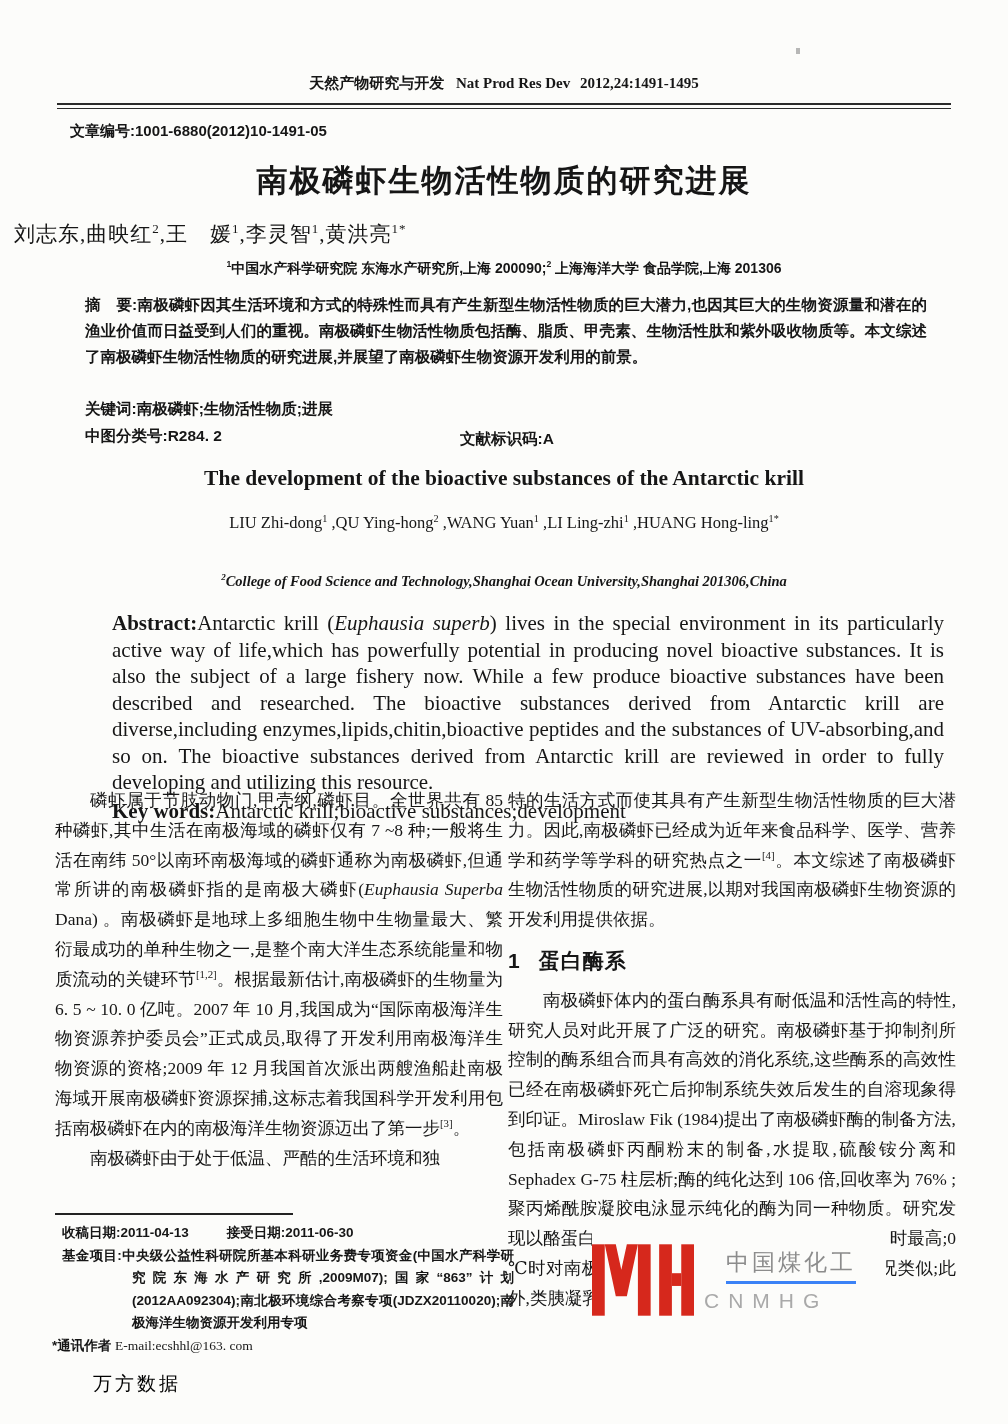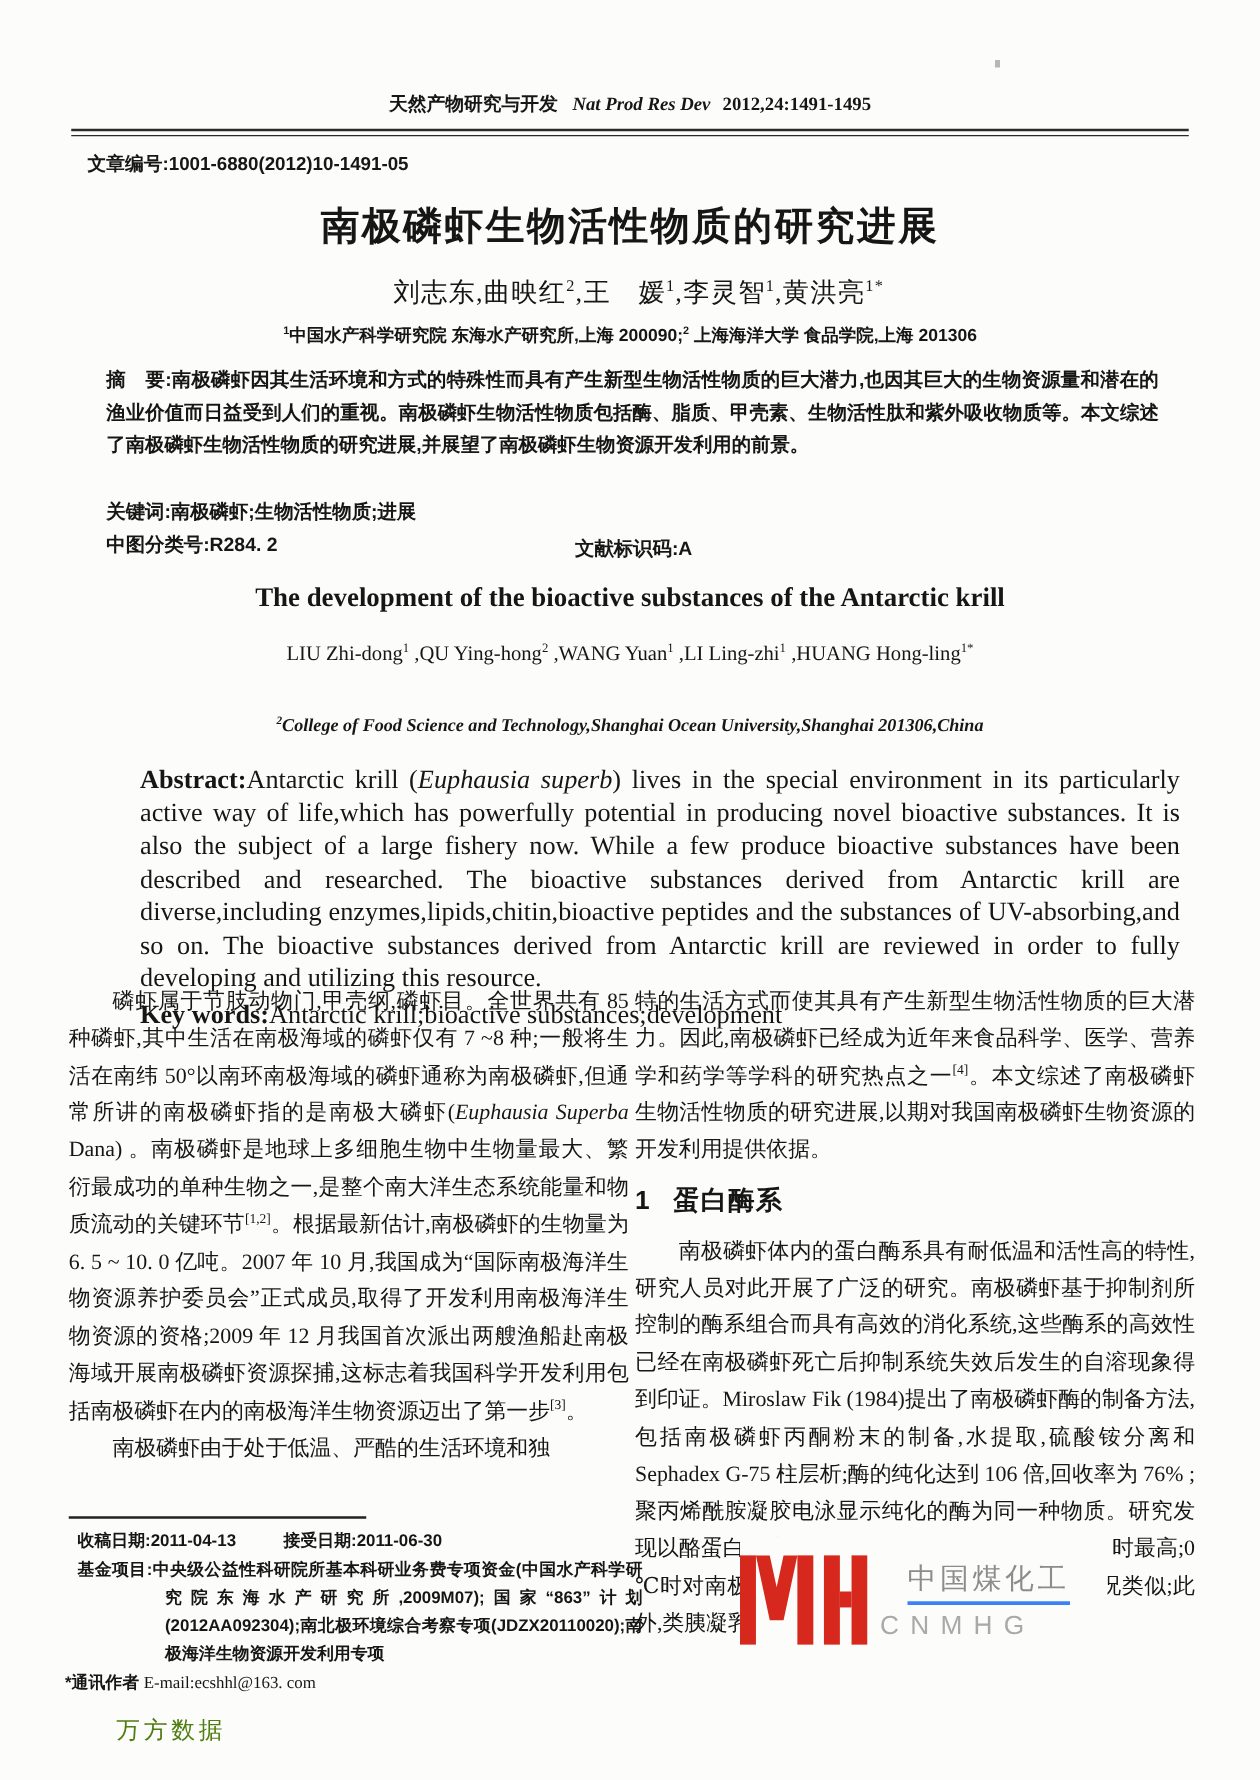--- a/index.html
+++ b/index.html
@@ -11,33 +11,33 @@
     background:#fcfcfa;
     color:#161616;
     font-family:"Liberation Serif","DejaVu Serif",serif;
     overflow:hidden;
   }
   sup { vertical-align:super; font-size:0.62em; line-height:0; }
 
   
   .journal-line { position:absolute; top:74px; left:0; width:100%; text-align:center; font-size:15px; }
   .journal-cn { font-family:"Liberation Sans","DejaVu Sans",sans-serif; font-weight:700; }
-  .journal-en { font-style:italic; font-weight:700; margin-left:8px; }
+  .journal-en { font-weight:700; margin-left:8px; }
   .journal-cite { font-weight:700; margin-left:6px; }
   .head-rule { position:absolute; top:103px; left:57px; width:894px; height:6px;
     border-top:2px solid #2a2a2a; border-bottom:1px solid #2a2a2a; }
   .article-no { position:absolute; top:122px; left:70px; font-size:15px; font-weight:700;
     font-family:"Liberation Sans","DejaVu Sans",sans-serif; }
   .speck { position:absolute; left:796px; top:48px; width:4px; height:6px; background:#888; opacity:.6; }
 
   
   .title-cn { position:absolute; top:160px; left:0; width:100%; text-align:center;
     font-size:31px; font-weight:700; letter-spacing:2px;
     font-family:"Liberation Sans","DejaVu Sans",sans-serif; }
-  .authors-cn { position:absolute; top:220px; left:0; width:100%; text-align:center;
+  .authors-cn { position:absolute; top:220px; left:0; width:100%; text-align:left;
     font-size:21px; letter-spacing:1px;padding-left:14px; }
   .affil-cn { position:absolute; top:260px; left:0; width:100%; text-align:center;
     font-size:14px; font-weight:700; font-family:"Liberation Sans","DejaVu Sans",sans-serif; }
 
   
   .abstract-cn { position:absolute; top:292px; left:85px; width:842px;
     font-size:15.5px; font-weight:600; line-height:26px; text-align:justify;
     font-family:"Liberation Sans","DejaVu Sans",sans-serif; }
   .keywords-cn { position:absolute; top:399px; left:85px; width:842px;
     font-size:15.5px; font-weight:600; font-family:"Liberation Sans","DejaVu Sans",sans-serif; }
@@ -83,21 +83,21 @@
   .watermark { position:absolute; left:592px; top:1229px; width:294px; height:101px;
     background:#fcfcfa; display:flex; align-items:center; }
   .wm-logo { width:102px; height:86px; flex:0 0 auto; }
   .wm-right { margin-left:10px; }
   .wm-cn { font-size:23px; color:#8c8c8c; letter-spacing:3px;
     font-family:"Liberation Sans","DejaVu Sans",sans-serif;
     border-bottom:3px solid #3b82f6; padding-bottom:3px;margin-left:22px; }
   .wm-en { font-size:21px; color:#a9a9a9; letter-spacing:9px; margin-top:5px;
     font-family:"Liberation Sans","DejaVu Sans",sans-serif; }
 
-  .wanfang { position:absolute; left:93px; top:1371px; font-size:19px; color:#4d7c0f;
+  .wanfang { position:absolute; left:93px; top:1371px; font-size:19px; color:#000000;
     letter-spacing:3px; font-family:Liberation Sans, sans-serif; }
 </style>
 </head>
 <body>
 
 <div class="page">
 
   <div class="journal-line">
     <span class="journal-cn">天然产物研究与开发</span>
     <span class="journal-en">Nat Prod Res Dev</span>

